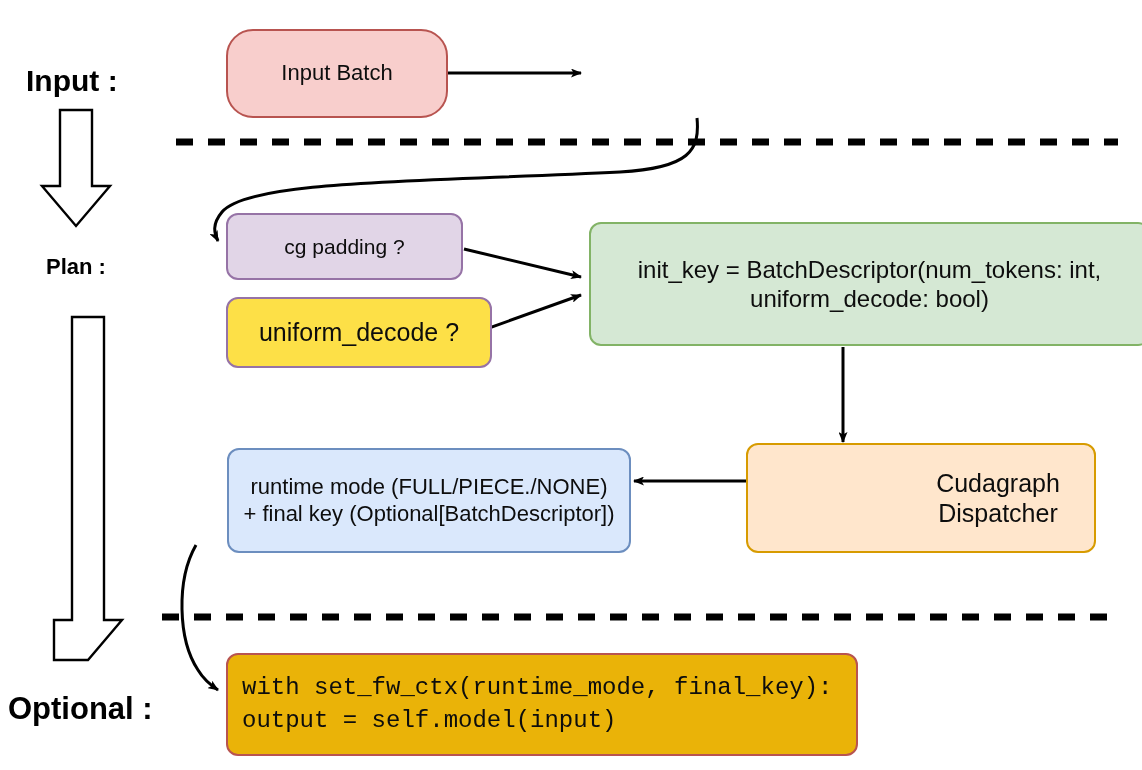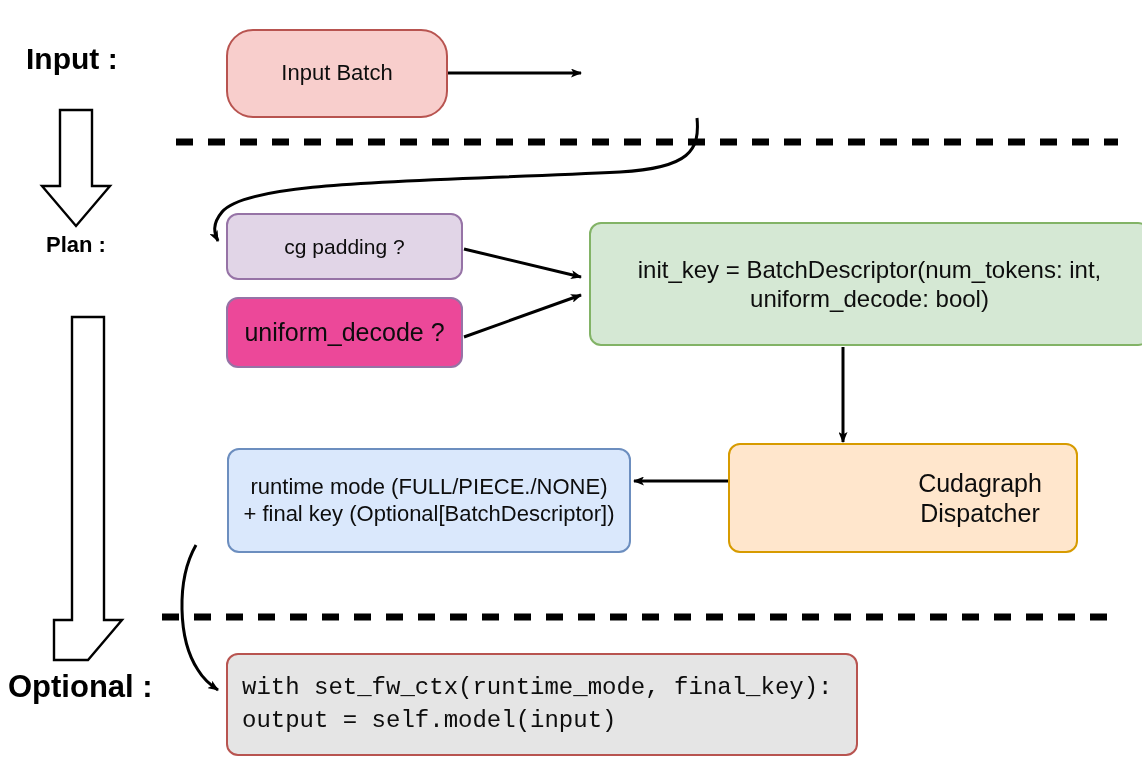--- a/index.html
+++ b/index.html
@@ -39,51 +39,52 @@
     border-style: solid;
     color: #0d0d0d;
     line-height: 1.22;
     white-space: pre-line;
   }
   .stage-label {
     position: absolute;
     font-weight: bold;
     color: #000000;
     white-space: nowrap;
+    margin-top: 22px;
   }
 
   
   #node-input-batch {
     left: 226px; top: 29px; width: 222px; height: 89px;
     background: #f8cecc; border-color: #b85450;
     font-size: 22px;
     border-radius: 27px;
   }
   #node-preprocess {
     left: 590px; top: 29px; width: 218px; height: 89px;
     background: #fff2cc; border-color: #d6b656;
     font-size: 25px;
   }
   #node-cg-padding {
     left: 226px; top: 213px; width: 237px; height: 67px;
     background: #e1d5e7; border-color: #9673a6;
     font-size: 21px;
   }
   #node-uniform-decode {
-    left: 226px; top: 297px; width: 237px; height: 71px;
-    background: #ec4899; border-color: #9673a6;
+    left: 226px; top: 297px; width: 266px; height: 71px;
+    background: #fde047; border-color: #9673a6;
     font-size: 25px;
   }
   #node-init-key {
     left: 589px; top: 222px; width: 561px; height: 124px;
     background: #d5e8d4; border-color: #82b366;
     font-size: 24px;
   }
   #node-cudagraph-dispatcher {
-    left: 728px; top: 443px; width: 350px; height: 110px;
+    left: 746px; top: 443px; width: 350px; height: 110px;
     background: #ffe6cc; border-color: #d79b00;
     font-size: 25px;
     align-items: center;
     justify-content: flex-end;
     padding-right: 14px;
   }
   #node-cudagraph-dispatcher .label-inner {
     width: 164px;
     text-align: center;
   }
@@ -93,21 +94,21 @@
     font-size: 23px;
     z-index: 3;
   }
   #node-runtime-mode {
     left: 227px; top: 448px; width: 404px; height: 105px;
     background: #dae8fc; border-color: #6c8ebf;
     font-size: 22px;
   }
   #node-execute-code {
     left: 226px; top: 653px; width: 632px; height: 103px;
-    background: #e5e5e5; border-color: #b85450;
+    background: #eab308; border-color: #b85450;
     font-family: "Liberation Mono", monospace;
     font-size: 24px;
     justify-content: flex-start;
     padding-left: 14px;
     text-align: left;
     line-height: 1.35;
   }
 
   
   #label-input   { left: 26px;  top: 42px;  font-size: 30px; }

